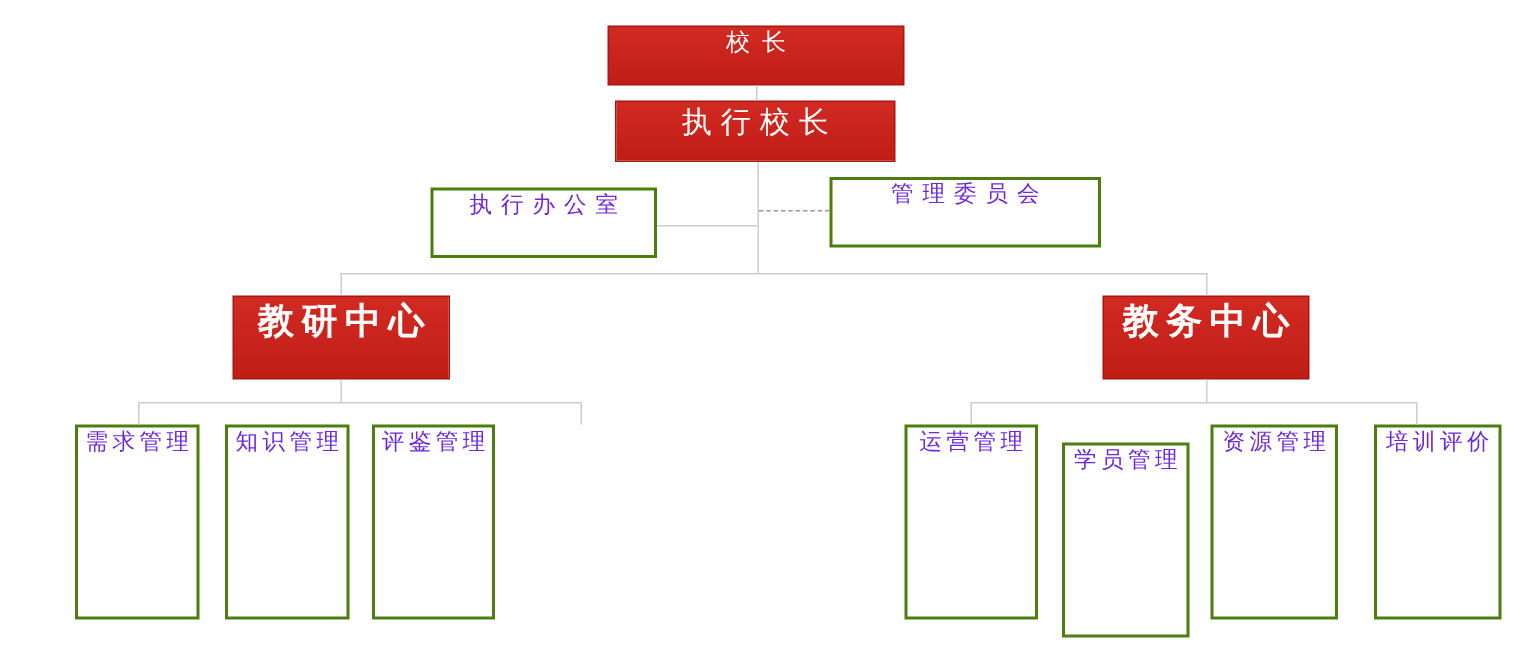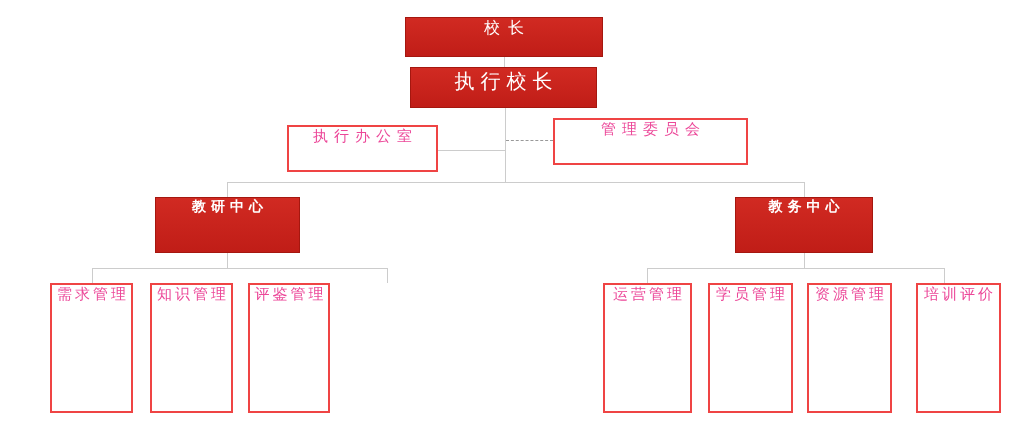--- a/index.html
+++ b/index.html
@@ -16,30 +16,30 @@
     display:flex;align-items:flex-start;justify-content:center;
     text-align:center;
   }
   .red{
     background:linear-gradient(180deg,#d12a22 0%,#c01d17 100%);
     border:1px solid #a5170f;
     color:#ffffff;
   }
   .outline{
     background:#ffffff;
-    border:2px solid #ef4444;
-    color:#ec4899;
+    border:2px solid #4d7c0f;
+    color:#6d28d9;
   }
   .lvl1{font-size:16px;letter-spacing:8px;}
   .lvl1 span{margin-right:-8px;}
   .lvl2{font-size:20px;letter-spacing:6px;}
   .lvl2 span{margin-right:-6px;}
   .staff{font-size:15px;letter-spacing:6px;}
   .staff span{margin-right:-6px;}
-  .center{font-size:14px;font-weight:bold;letter-spacing:5px;}
+  .center{font-size:24px;font-weight:bold;letter-spacing:5px;}
   .center span{margin-right:-5px;}
   .child{font-size:15px;letter-spacing:3px;}
   .child span{margin-right:-3px;}
   .line{position:absolute;background:#cccccc;}
   .dash{position:absolute;border-top:1px dashed #999999;background:none;height:0;}
 </style>
 </head>
 <body>
 
 <div id="canvas">
@@ -49,21 +49,21 @@
   </div>
 
   <div class="box red lvl2" style="left:410px;top:67px;width:187px;height:41px;">
     <span>执行校长</span>
   </div>
 
   <div class="box outline staff" style="left:287px;top:125px;width:151px;height:47px;">
     <span>执行办公室</span>
   </div>
 
-  <div class="box outline staff" style="left:553px;top:118px;width:195px;height:47px;">
+  <div class="box outline staff" style="left:553px;top:118px;width:181px;height:47px;">
     <span>管理委员会</span>
   </div>
 
   <div class="box red center" style="left:155px;top:197px;width:145px;height:56px;">
     <span>教研中心</span>
   </div>
 
   <div class="box red center" style="left:735px;top:197px;width:138px;height:56px;">
     <span>教务中心</span>
   </div>
@@ -74,21 +74,21 @@
   <div class="box outline child" style="left:150px;top:283px;width:83px;height:130px;">
     <span>知识管理</span>
   </div>
   <div class="box outline child" style="left:248px;top:283px;width:82px;height:130px;">
     <span>评鉴管理</span>
   </div>
 
   <div class="box outline child" style="left:603px;top:283px;width:89px;height:130px;">
     <span>运营管理</span>
   </div>
-  <div class="box outline child" style="left:708px;top:283px;width:85px;height:130px;">
+  <div class="box outline child" style="left:708px;top:295px;width:85px;height:130px;">
     <span>学员管理</span>
   </div>
   <div class="box outline child" style="left:807px;top:283px;width:85px;height:130px;">
     <span>资源管理</span>
   </div>
   <div class="box outline child" style="left:916px;top:283px;width:85px;height:130px;">
     <span>培训评价</span>
   </div>
 
   <div class="line" style="left:504px;top:57px;width:1px;height:10px;"></div>

